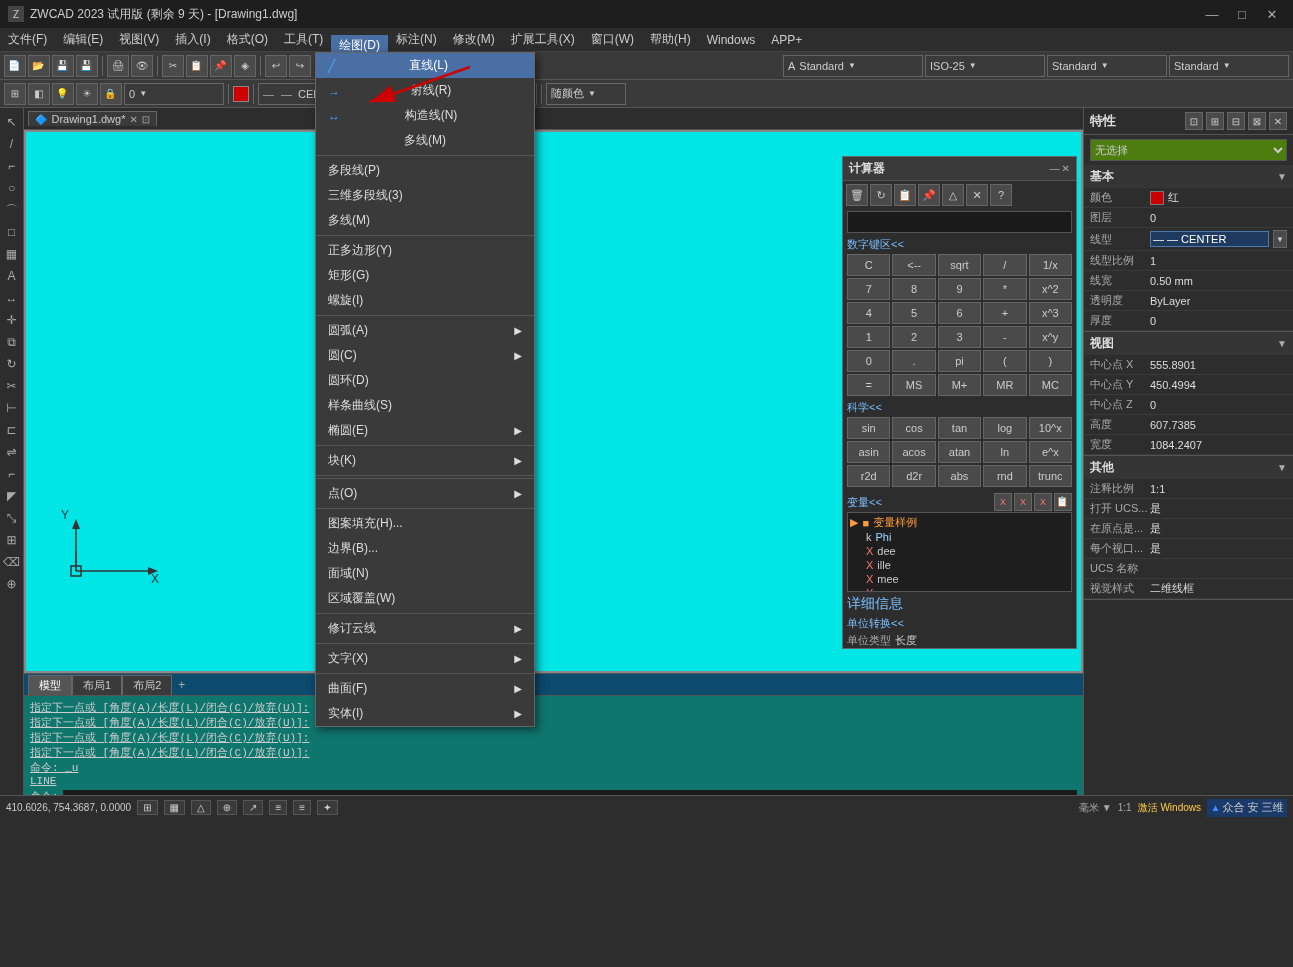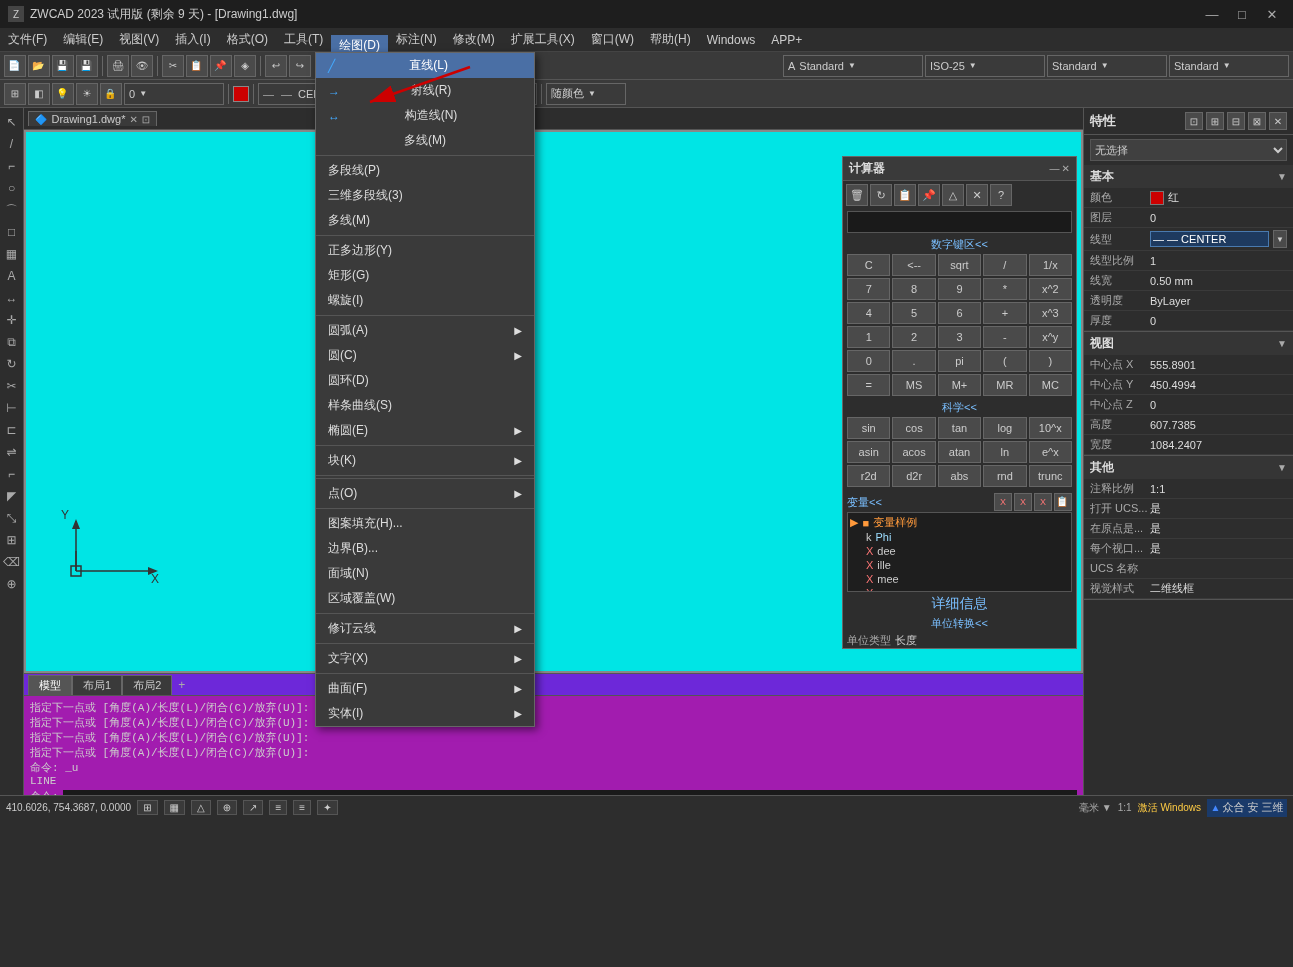--- a/index.html
+++ b/index.html
@@ -25,21 +25,21 @@
     .tb-dropdown .arrow { font-size: 8px; }
 
     
     #left-tools { width: 24px; background: #2d2d2d; border-right: 1px solid #555; display: flex; flex-direction: column; align-items: center; padding: 4px 0; gap: 2px; }
     .lt-btn { width: 20px; height: 20px; display: flex; align-items: center; justify-content: center; cursor: pointer; color: #aaa; font-size: 12px; }
 
     
     #drawing-area { flex: 1; background: #00bfbf; position: relative; overflow: hidden; border: 2px solid #888; margin: 2px; }
 
     
-    #tab-bar { height: 22px; background: #6d28d9; display: flex; align-items: center; padding: 0 4px; gap: 0; border-top: 1px solid #555; }
+    #tab-bar { height: 22px; background: #0c4a6e; display: flex; align-items: center; padding: 0 4px; gap: 0; border-top: 1px solid #555; }
     .tab-item { padding: 2px 10px; background: #3a3a3a; border: 1px solid #666; border-bottom: none; color: #ccc; cursor: pointer; font-size: 11px; }
     .tab-item.active { background: #555; color: #fff; }
     .tab-add { padding: 2px 6px; color: #aaa; cursor: pointer; }
     .calc-tb-btn { width: 22px; height: 22px; background: #4a4a4a; border: 1px solid #666; display: flex; align-items: center; justify-content: center; cursor: pointer; font-size: 11px; color: #ccc; }
 
     .calc-section-title { color: #7abfff; font-size: 11px; margin: 4px 0 2px 0; }
     .calc-grid { display: grid; gap: 2px; margin-bottom: 4px; }
     .calc-grid-5 { grid-template-columns: repeat(5, 1fr); }
     .calc-btn { background: #4a4a4a; border: 1px solid #666; color: #ccc; height: 22px; display: flex; align-items: center; justify-content: center; cursor: pointer; font-size: 11px; }
     .var-tb-btn { width: 18px; height: 18px; background: #4a4a4a; border: 1px solid #666; display: flex; align-items: center; justify-content: center; cursor: pointer; font-size: 10px; color: #ccc; }
@@ -54,21 +54,21 @@
     .prop-section-header { display: flex; align-items: center; justify-content: space-between; padding: 3px 6px; background: #353535; cursor: pointer; }
     .prop-section-title { color: #ddd; font-size: 12px; font-weight: bold; }
     .prop-section-arrow { color: #aaa; font-size: 10px; }
     .prop-row { display: flex; align-items: center; padding: 2px 6px; border-bottom: 1px solid #3a3a3a; }
     .prop-label { flex: 0 0 60px; color: #aaa; font-size: 11px; }
     .prop-value { flex: 1; color: #ddd; font-size: 11px; display: flex; align-items: center; gap: 4px; }
     .color-box { width: 14px; height: 14px; display: inline-block; vertical-align: middle; border: 1px solid #777; }
     .prop-dropdown-btn { width: 14px; height: 18px; background: #4a4a4a; border: 1px solid #666; display: flex; align-items: center; justify-content: center; cursor: pointer; font-size: 8px; color: #ccc; }
 
     
-    #cmdline { height: 100px; background: #a21caf; border-top: 1px solid #555; padding: 4px 6px; font-size: 11px; color: #ccc; font-family: 'Courier New', monospace; overflow-y: auto; }
+    #cmdline { height: 100px; background: #0f766e; border-top: 1px solid #555; padding: 4px 6px; font-size: 11px; color: #ccc; font-family: 'Courier New', monospace; overflow-y: auto; text-decoration: underline; }
     #cmdline .cmd-input-row { display: flex; align-items: center; gap: 4px; margin-top: 2px; }
     #cmdline input { background: #1a1a1a; border: none; border-bottom: 1px solid #555; color: #fff; font-size: 11px; flex: 1; outline: none; font-family: 'Courier New', monospace; }
 
     
     #draw-menu { position: absolute; left: 315px; top: 52px; width: 220px; background: #3a3a3a; border: 1px solid #666; z-index: 1000; box-shadow: 3px 3px 8px rgba(0,0,0,0.5); }
     .dm-item { padding: 4px 12px; color: #ddd; cursor: pointer; font-size: 12px; display: flex; align-items: center; justify-content: space-between; }
     .dm-item:hover, .dm-item.highlighted { background: #4a6fa5; color: #fff; }
     .dm-item .submenu-arrow { font-size: 10px; }
     .dm-separator { height: 1px; background: #555; margin: 2px 0; }
 
@@ -251,21 +251,21 @@
             <div class="calc-tb-btn">↻</div>
             <div class="calc-tb-btn">📋</div>
             <div class="calc-tb-btn">📌</div>
             <div class="calc-tb-btn">△</div>
             <div class="calc-tb-btn">✕</div>
             <div class="calc-tb-btn">?</div>
           </div>
 
           <div style="background:#1a1a1a;border:1px solid #555;height:22px;margin:2px 4px;padding:2px 6px;color:#fff;font-size:12px;"></div>
 
-          <div style="padding:0 4px;text-align:center;">
+          <div style="padding:0 4px;">
             <div class="calc-section-title">数字键区&lt;&lt;</div>
             <div class="calc-grid calc-grid-5">
               <div class="calc-btn">C</div>
               <div class="calc-btn">&lt;--</div>
               <div class="calc-btn">sqrt</div>
               <div class="calc-btn">/</div>
               <div class="calc-btn">1/x</div>
               <div class="calc-btn">7</div>
               <div class="calc-btn">8</div>
               <div class="calc-btn">9</div>
@@ -388,21 +388,21 @@
     <div id="prop-header">
       <span style="font-size:13px;font-weight:bold;color:#ddd;">特性</span>
       <div style="display:flex;gap:3px;align-items:center;">
         <div class="prop-ctrl-btn">⊡</div>
         <div class="prop-ctrl-btn">⊞</div>
         <div class="prop-ctrl-btn">⊟</div>
         <div class="prop-ctrl-btn">⊠</div>
         <div class="prop-ctrl-btn">✕</div>
       </div>
     </div>
-    <select style="width:calc(100%-12px);margin:4px 6px;background:#404040;border:1px solid #555;color:#ccc;font-size:11px;height:22px;">
+    <select style="width:calc(100%-12px);margin:4px 6px;background:#4d7c0f;border:1px solid #555;color:#ccc;font-size:11px;height:22px;">
       <option>无选择</option>
     </select>
 
     <div class="prop-section">
       <div class="prop-section-header">
         <span class="prop-section-title">基本</span>
         <span class="prop-section-arrow">▼</span>
       </div>
       <div class="prop-row">
         <span class="prop-label">颜色</span>

